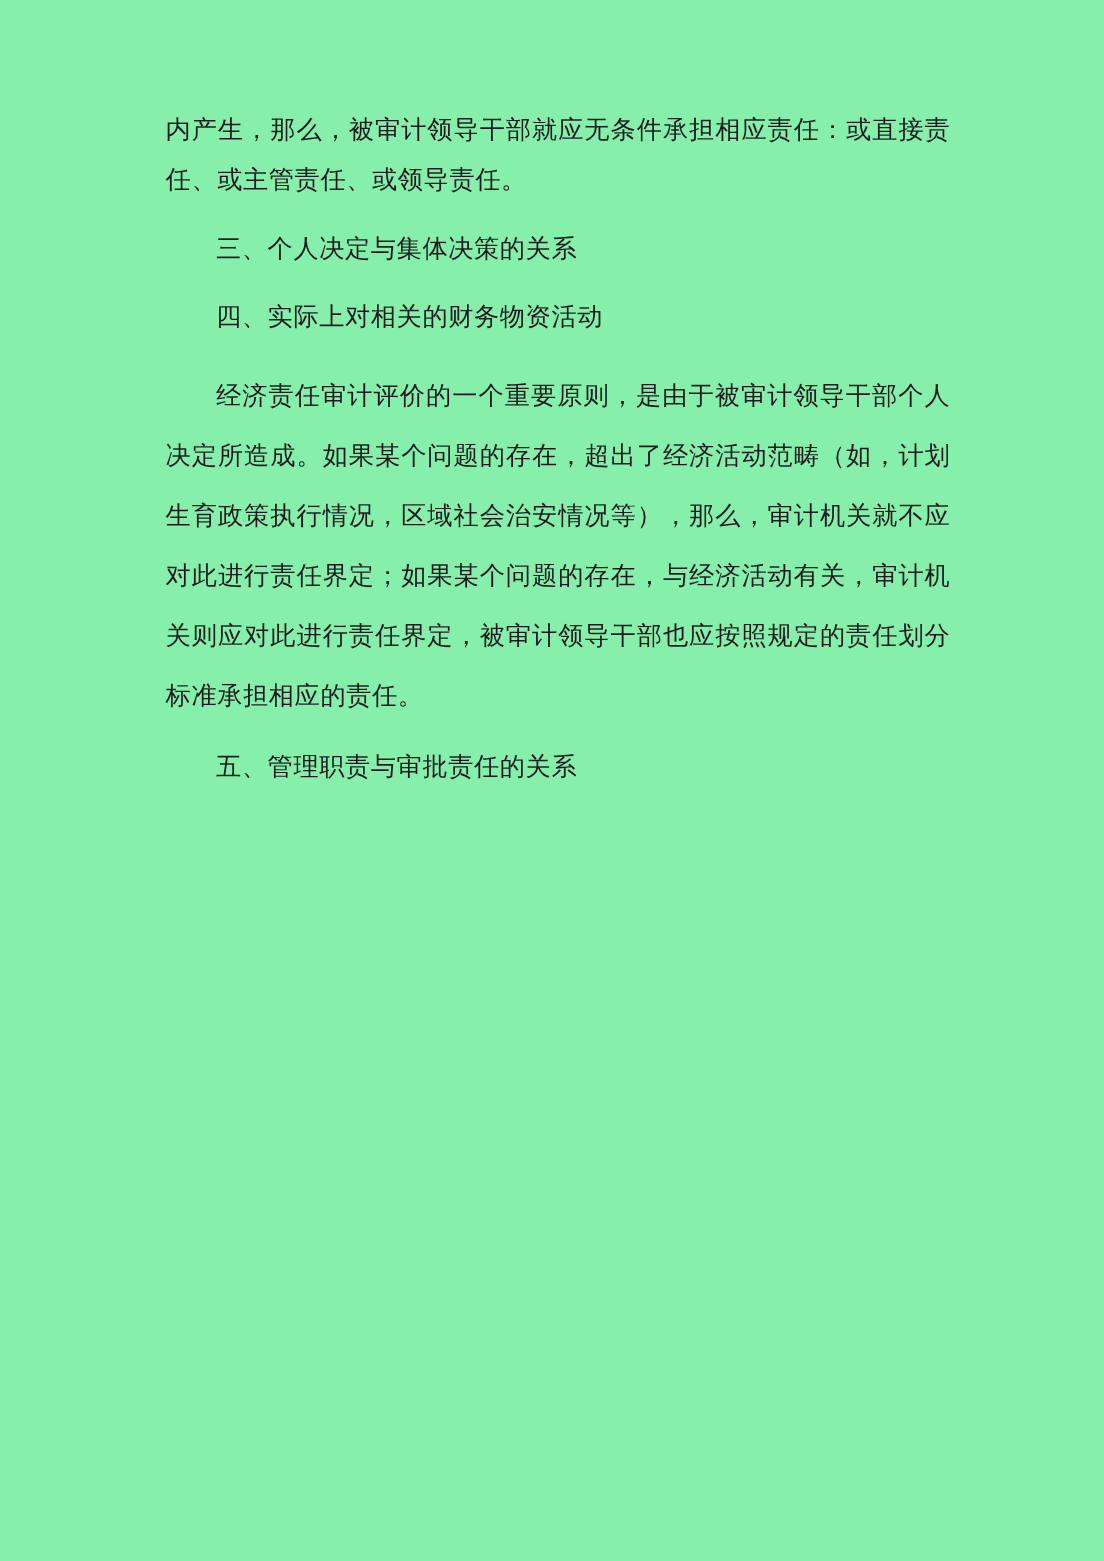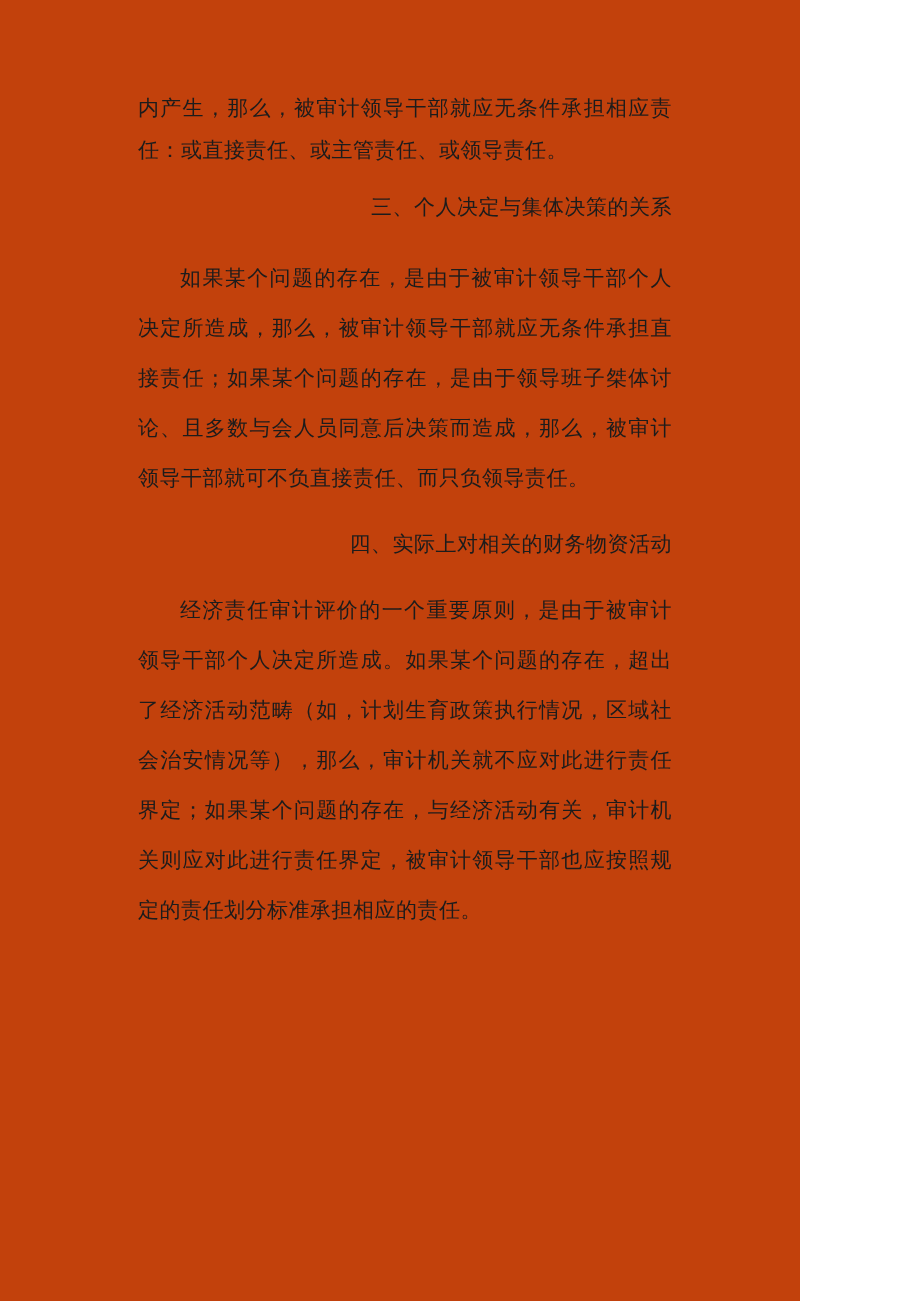--- a/index.html
+++ b/index.html
@@ -9,43 +9,43 @@
   body {
     width: 920px;
     height: 1301px;
     background: #ffffff;
     overflow: hidden;
     font-family: "DejaVu Serif", "Liberation Serif", serif;
     color: #1c1c1c;
   }
   .page {
     box-sizing: border-box;
-    width: 800px;
+    width: 920px;
     height: 1301px;
     padding: 87px 128px 0 138px;
-    background: #c2410c;
+    background: #86efac;
   }
   .para, .heading {
     margin: 0;
     font-size: 21px;
     font-weight: normal;
     text-align: justify;
     text-justify: inter-character;
     letter-spacing: 0.5px;
     word-break: break-all;
   }
   
   .para--continuation {
     line-height: 42px;
     text-indent: 0;
   }
   .heading {
     line-height: 32px;
     text-indent: 2em;
-    text-align: right;
+    text-align: left;
   }
   .para--body {
     line-height: 50px;
     text-indent: 2em;
   }
   .mt-h3   { margin-top: 20px; }
   .mt-p3   { margin-top: 30px; }
   .mt-h4   { margin-top: 25px; }
   .mt-p4   { margin-top: 25px; }
   .mt-h5   { margin-top: 18px; }
@@ -53,21 +53,21 @@
 </style>
 </head>
 <body>
 
 <main class="page">
 
   <p class="para para--continuation">内产生，那么，被审计领导干部就应无条件承担相应责任：或直接责任、或主管责任、或领导责任。</p>
 
   <h2 class="heading mt-h3">三、个人决定与集体决策的关系</h2>
 
-  <p class="para para--body mt-p3">如果某个问题的存在，是由于被审计领导干部个人决定所造成，那么，被审计领导干部就应无条件承担直接责任；如果某个问题的存在，是由于领导班子桀体讨论、且多数与会人员同意后决策而造成，那么，被审计领导干部就可不负直接责任、而只负领导责任。</p>
 
   <h2 class="heading mt-h4">四、实际上对相关的财务物资活动</h2>
 
   <p class="para para--body mt-p4">经济责任审计评价的一个重要原则，是由于被审计领导干部个人决定所造成。如果某个问题的存在，超出了经济活动范畴（如，计划生育政策执行情况，区域社会治安情况等），那么，审计机关就不应对此进行责任界定；如果某个问题的存在，与经济活动有关，审计机关则应对此进行责任界定，被审计领导干部也应按照规定的责任划分标准承担相应的责任。</p>
 
+  <h2 class="heading mt-h5">五、管理职责与审批责任的关系</h2>
 
 
 </main>
 
 </body></html>

